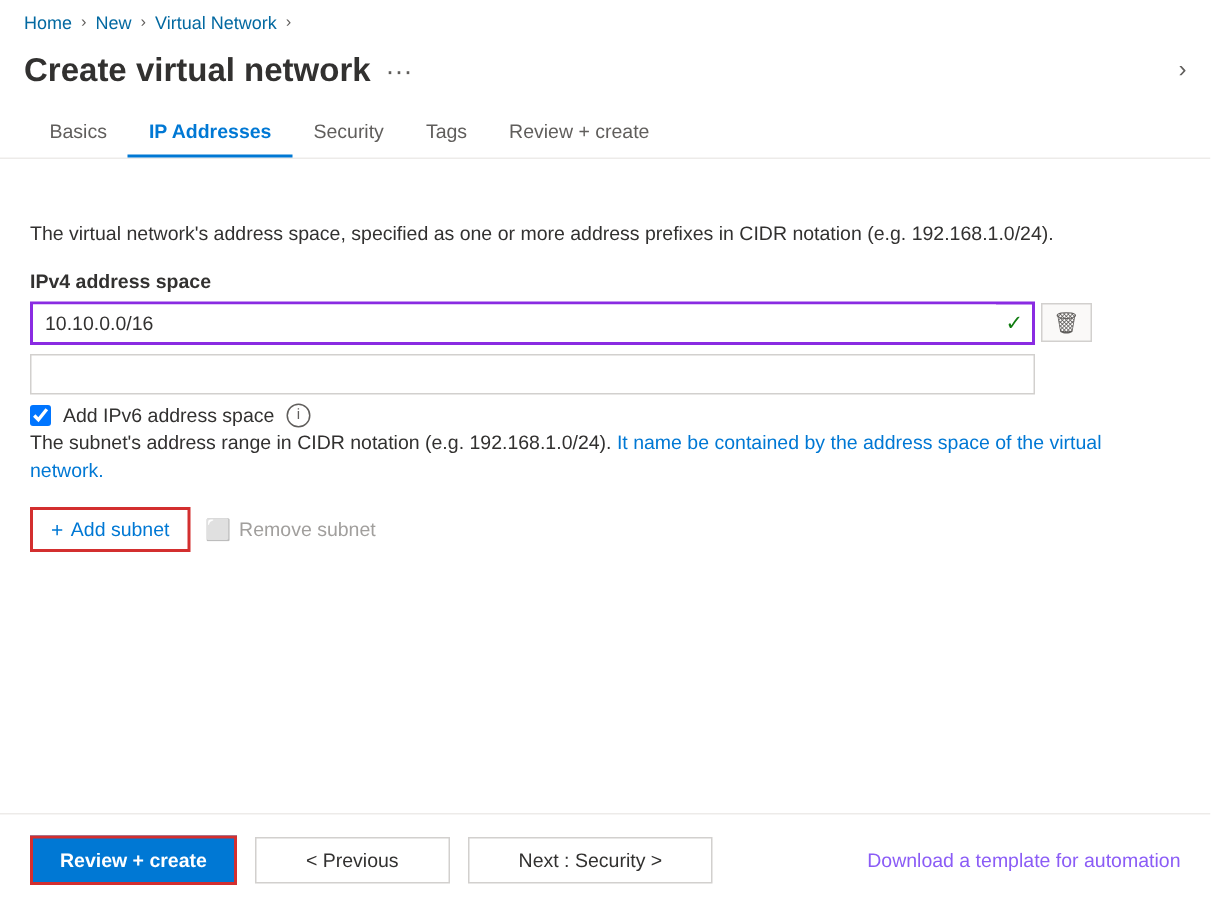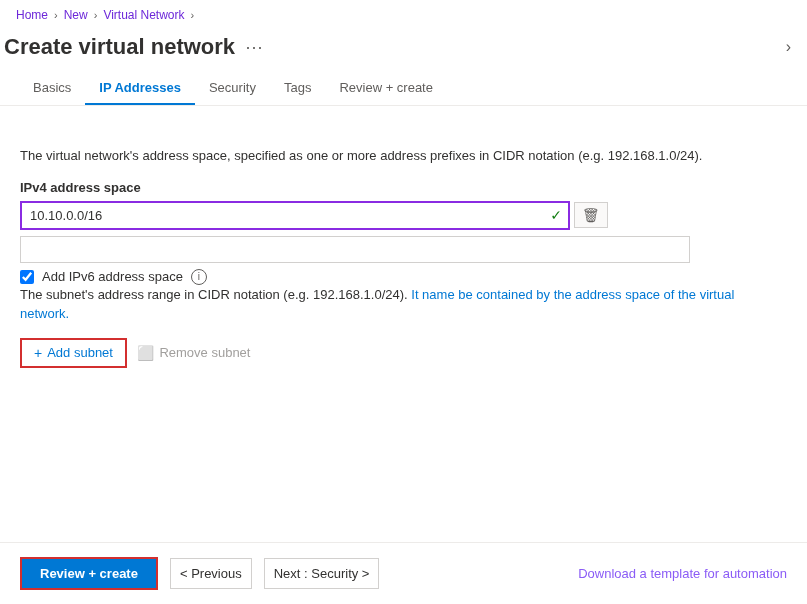--- a/index.html
+++ b/index.html
@@ -3,44 +3,44 @@
   <meta charset="utf-8">
   <style>
     * { box-sizing: border-box; margin: 0; padding: 0; }
     body { font-family: 'Segoe UI', Arial, sans-serif; font-size: 13px; color: #333; background: #fff; }
 
     .page-wrapper { width: 807px; min-height: 604px; background: #fff; display: flex; flex-direction: column; }
 
     
     .breadcrumb { display: flex; align-items: center; gap: 6px; padding: 8px 16px; font-size: 12px; color: #0078d4; }
     .breadcrumb span { color: #605e5c; }
-    .breadcrumb a { color: #6d28d9; text-decoration: none; }
+    .breadcrumb a { color: #0369a1; text-decoration: none; }
     .breadcrumb .sep { color: #605e5c; font-size: 11px; }
 
     
-    .page-title-row { display: flex; align-items: center; gap: 10px; padding: 4px 16px 12px 4px; }
+    .page-title-row { display: flex; align-items: center; gap: 10px; padding: 4px 16px 12px 16px; }
     .page-title { font-size: 22px; font-weight: 600; color: #323130; }
     .page-title-ellipsis { font-size: 18px; color: #605e5c; cursor: pointer; }
     .expand-arrow { margin-left: auto; font-size: 16px; color: #605e5c; cursor: pointer; }
 
     
     .tabs { display: flex; gap: 0; padding: 0 19px; border-bottom: 1px solid #edebe9; }
     .tab { padding: 8px 14px; font-size: 13px; color: #605e5c; cursor: pointer; border-bottom: 2px solid transparent; text-decoration: none; }
     .tab.active { color: #0078d4; border-bottom: 2px solid #0078d4; font-weight: 600; }
 
     
     .content { padding: 16px 20px; flex: 1; }
 
     .description { font-size: 13px; color: #323130; margin-bottom: 14px; line-height: 1.5; margin-top: 24px; }
 
     
     .section-label { font-size: 13px; font-weight: 700; color: #323130; margin-bottom: 6px; }
 
     .ipv4-row { display: flex; align-items: center; gap: 4px; margin-bottom: 6px; }
-    .ipv4-input-box { display: flex; align-items: center; border: 2px solid #8a2be2; width: 550px; background: #fff; }
+    .ipv4-input-box { display: flex; align-items: center; border: 2px solid #8a2be2; width: 670px; background: #fff; }
     .ipv4-input { border: none; outline: none; padding: 5px 8px; font-size: 13px; width: 100%; color: #323130; }
     .ipv4-check { color: #107c10; font-size: 14px; padding: 0 6px; }
     .ipv4-delete-btn { border: 1px solid #d2d0ce; background: #faf9f8; padding: 4px 7px; cursor: pointer; color: #605e5c; font-size: 14px; }
 
     .ipv4-second-input { border: 1px solid #d2d0ce; padding: 5px 8px; width: 670px; font-size: 13px; color: #323130; outline: none; }
 
     
     .checkbox-row { display: flex; align-items: center; gap: 8px; margin: 0 0; }
     .checkbox-label { font-size: 13px; color: #323130; }
     .info-icon { display: inline-flex; align-items: center; justify-content: center; width: 16px; height: 16px; border-radius: 50%; border: 1px solid #605e5c; color: #605e5c; font-size: 10px; cursor: pointer; }
@@ -62,21 +62,21 @@
     .subnet-table td { font-size: 13px; color: #323130; padding: 6px 8px; border-bottom: 1px solid #edebe9; }
 
     .subnet-link { color: #0078d4; text-decoration: none; cursor: pointer; }
 
     
     .cb { width: 14px; height: 14px; cursor: pointer; }
 
     
     .footer { border-top: 1px solid #edebe9; padding: 14px 20px; display: flex; align-items: center; gap: 12px; background: #fff; }
     .btn-primary { background: #0078d4; color: #fff; border: 2px solid #d32f2f; padding: 7px 18px; font-size: 13px; font-weight: 600; cursor: pointer; }
-    .btn-secondary { background: #fff; color: #323130; border: 1px solid #d2d0ce; padding: 7px 9px; font-size: 13px; cursor: pointer; }
+    .btn-secondary { background: #fff; color: #323130; border: 1px solid #d2d0ce; padding: 7px 33px; font-size: 13px; cursor: pointer; }
     .footer-link { color: #8b5cf6; font-size: 13px; text-decoration: none; margin-left: auto; cursor: pointer; }
     .td-first { border-top: 2px solid #d32f2f; border-bottom: 2px solid #d32f2f; border-left: 2px solid #d32f2f; }
     .td-last { border-top: 2px solid #d32f2f; border-bottom: 2px solid #d32f2f; border-right: 2px solid #d32f2f; }
   </style>
 </head>
 <body>
 
 <div class="page-wrapper">
 
   <div class="breadcrumb">

